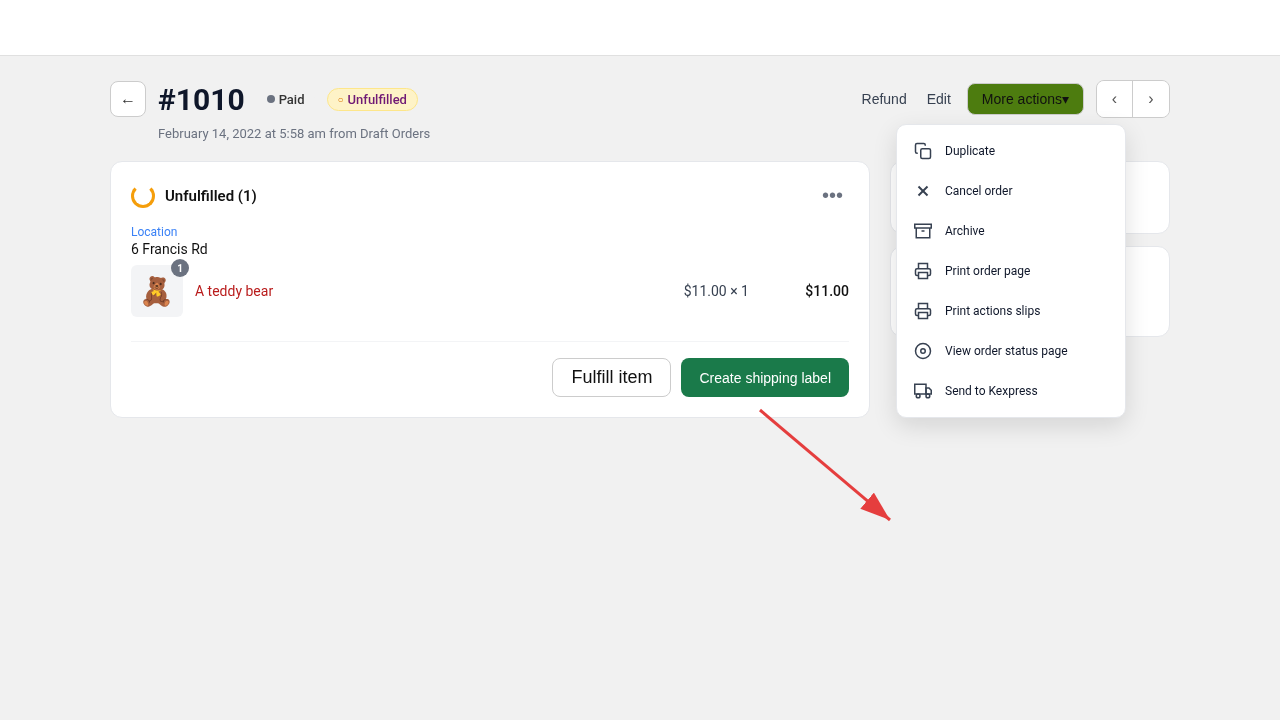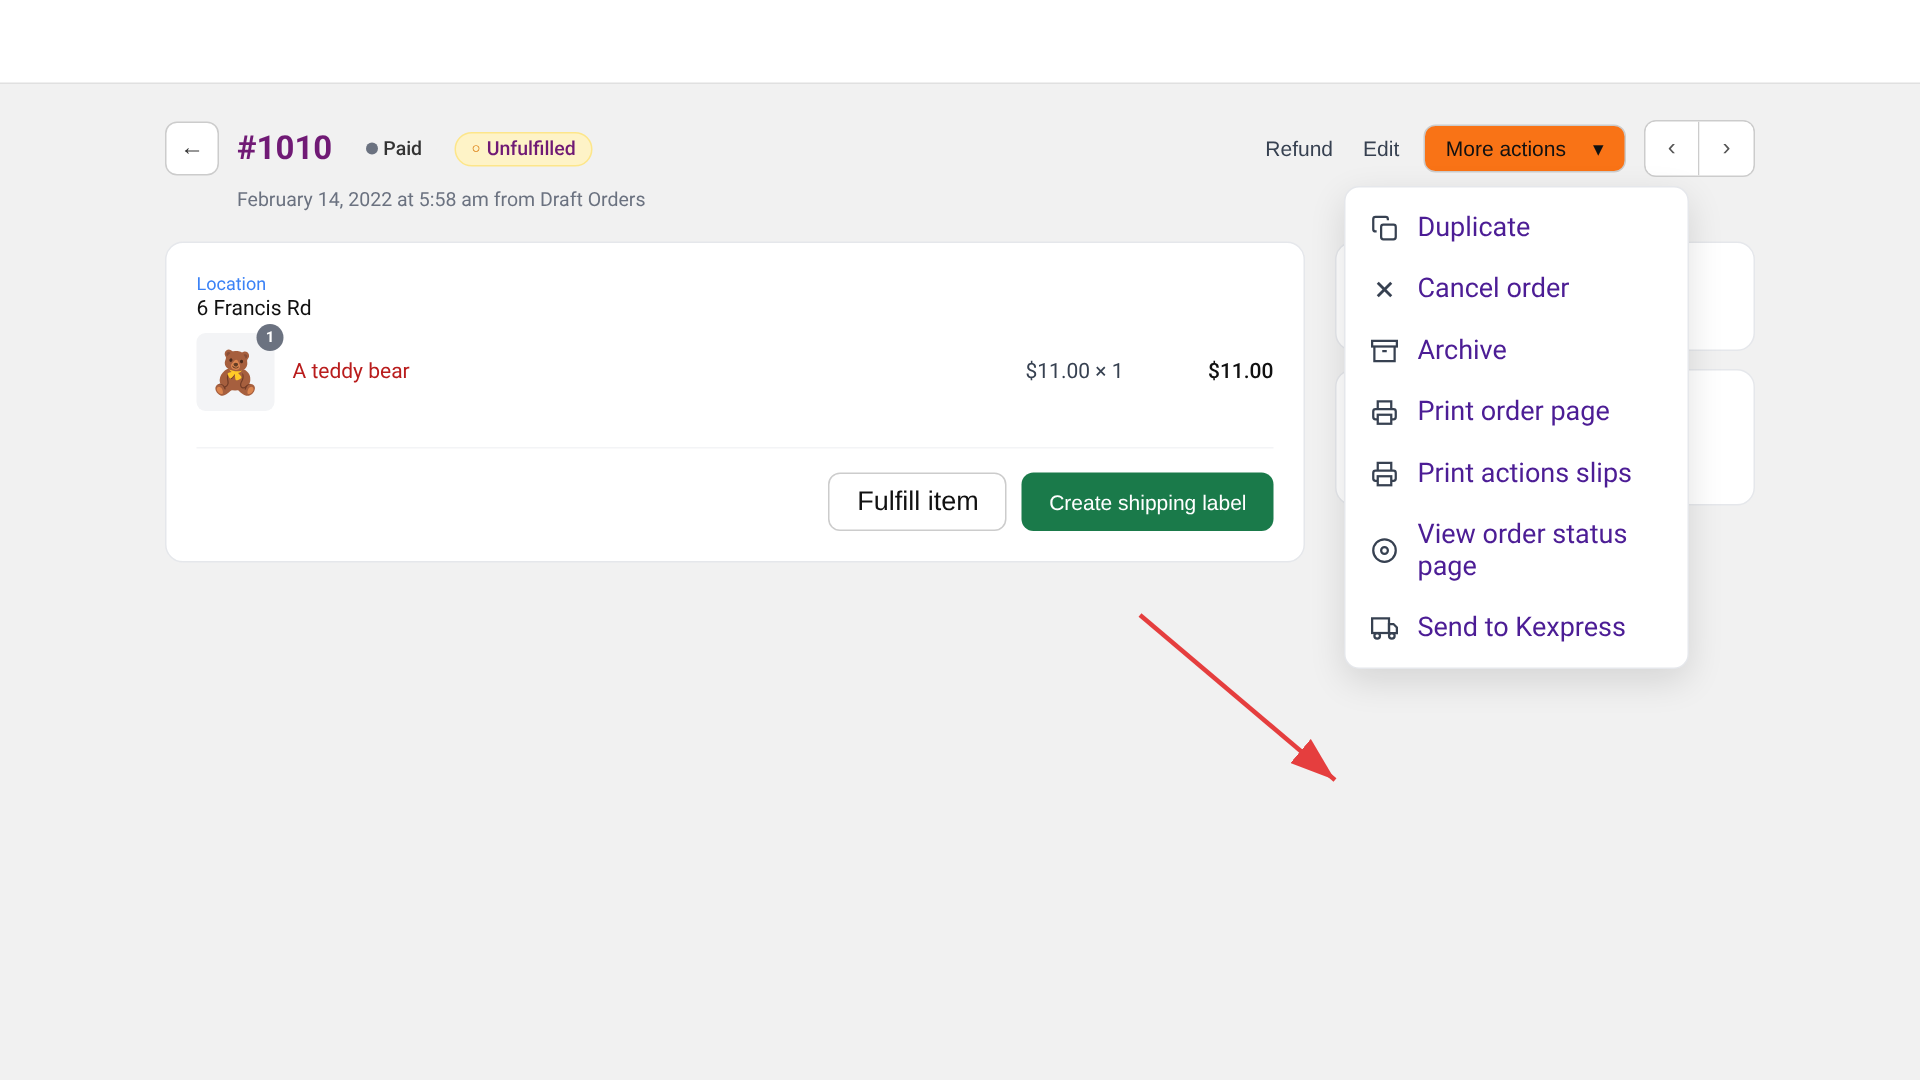--- a/index.html
+++ b/index.html
@@ -44,23 +44,23 @@
       background: #fff;
       display: flex;
       align-items: center;
       justify-content: center;
       cursor: pointer;
       font-size: 16px;
       color: #333;
     }
 
     .order-number {
-      font-size: 22px;
+      font-size: 30px;
       font-weight: 700;
-      color: #701a75;
+      color: #0f172a;
     }
 
     .badge {
       display: inline-flex;
       align-items: center;
       gap: 4px;
       padding: 3px 10px;
       border-radius: 12px;
       font-size: 13px;
       font-weight: 500;
@@ -105,24 +105,24 @@
       font-size: 14px;
       color: #374151;
       cursor: pointer;
       padding: 6px 4px;
       font-weight: 500;
     }
 
     .more-actions-btn {
       display: flex;
       align-items: center;
-      gap: 18px;
+      gap: 0;
       border: 1px solid #ccc;
       border-radius: 8px;
-      background: #f97316;
+      background: #4d7c0f;
       padding: 7px 14px;
       font-size: 14px;
       font-weight: 500;
       cursor: pointer;
       color: #111;
     }
 
     .nav-btns {
       display: flex;
       border: 1px solid #ccc;
@@ -360,22 +360,22 @@
       width: 230px;
       z-index: 100;
       padding: 6px 0;
     }
 
     .dropdown-item {
       display: flex;
       align-items: center;
       gap: 12px;
       padding: 10px 16px;
-      font-size: 18px;
-      color: #4c1d95;
+      font-size: 12px;
+      color: #0f172a;
       cursor: pointer;
       user-select: none;
     }
 
     .dropdown-item-icon {
       width: 20px;
       height: 20px;
       display: flex;
       align-items: center;
       justify-content: center;
@@ -492,20 +492,27 @@
 
     </div>
   </div>
 
   <div class="order-date">February 14, 2022 at 5:58 am from Draft Orders</div>
 
   <div class="content-area">
 
     <div class="main-col">
       <div class="order-card">
+        <div class="card-header">
+          <div class="card-title">
+            <span class="unfulfilled-icon"></span>
+            <span>Unfulfilled (1)</span>
+          </div>
+          <button class="more-dots-btn">•••</button>
+        </div>
 
         <div class="location-label">Location</div>
         <div class="location-value">6 Francis Rd</div>
 
         <div class="product-row">
           <div class="product-img-wrap">
             <div class="product-img">🧸</div>
             <div class="product-qty-badge">1</div>
           </div>
           <a class="product-name" href="#">A teddy bear</a>

